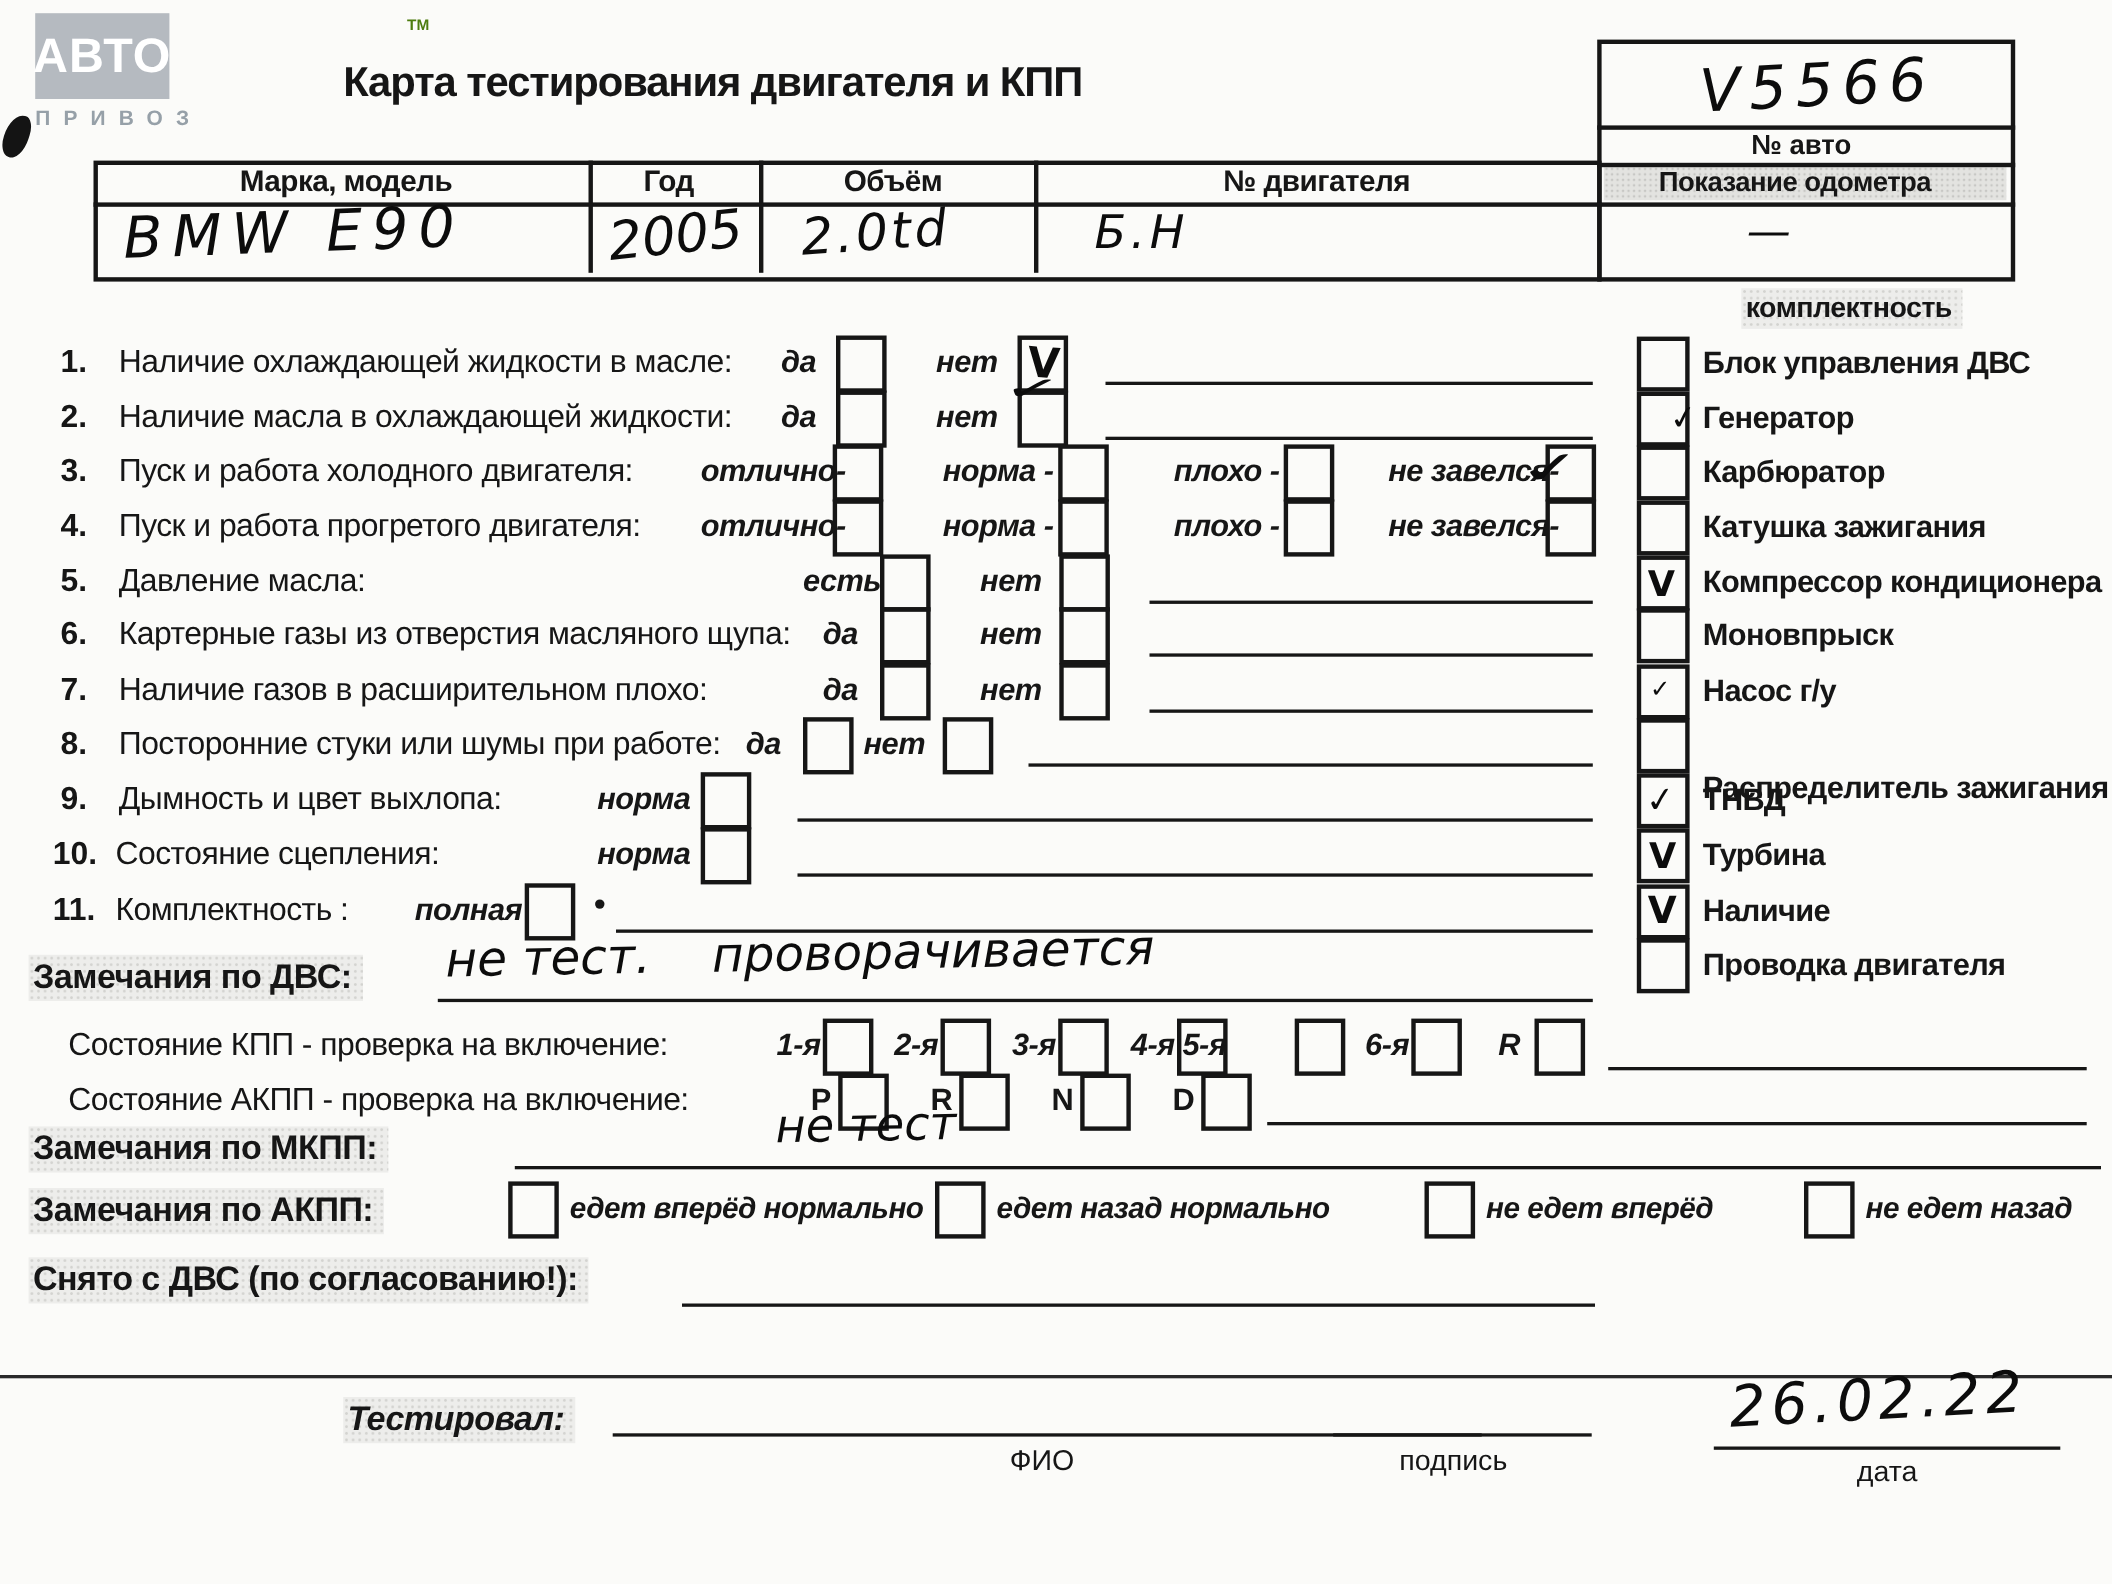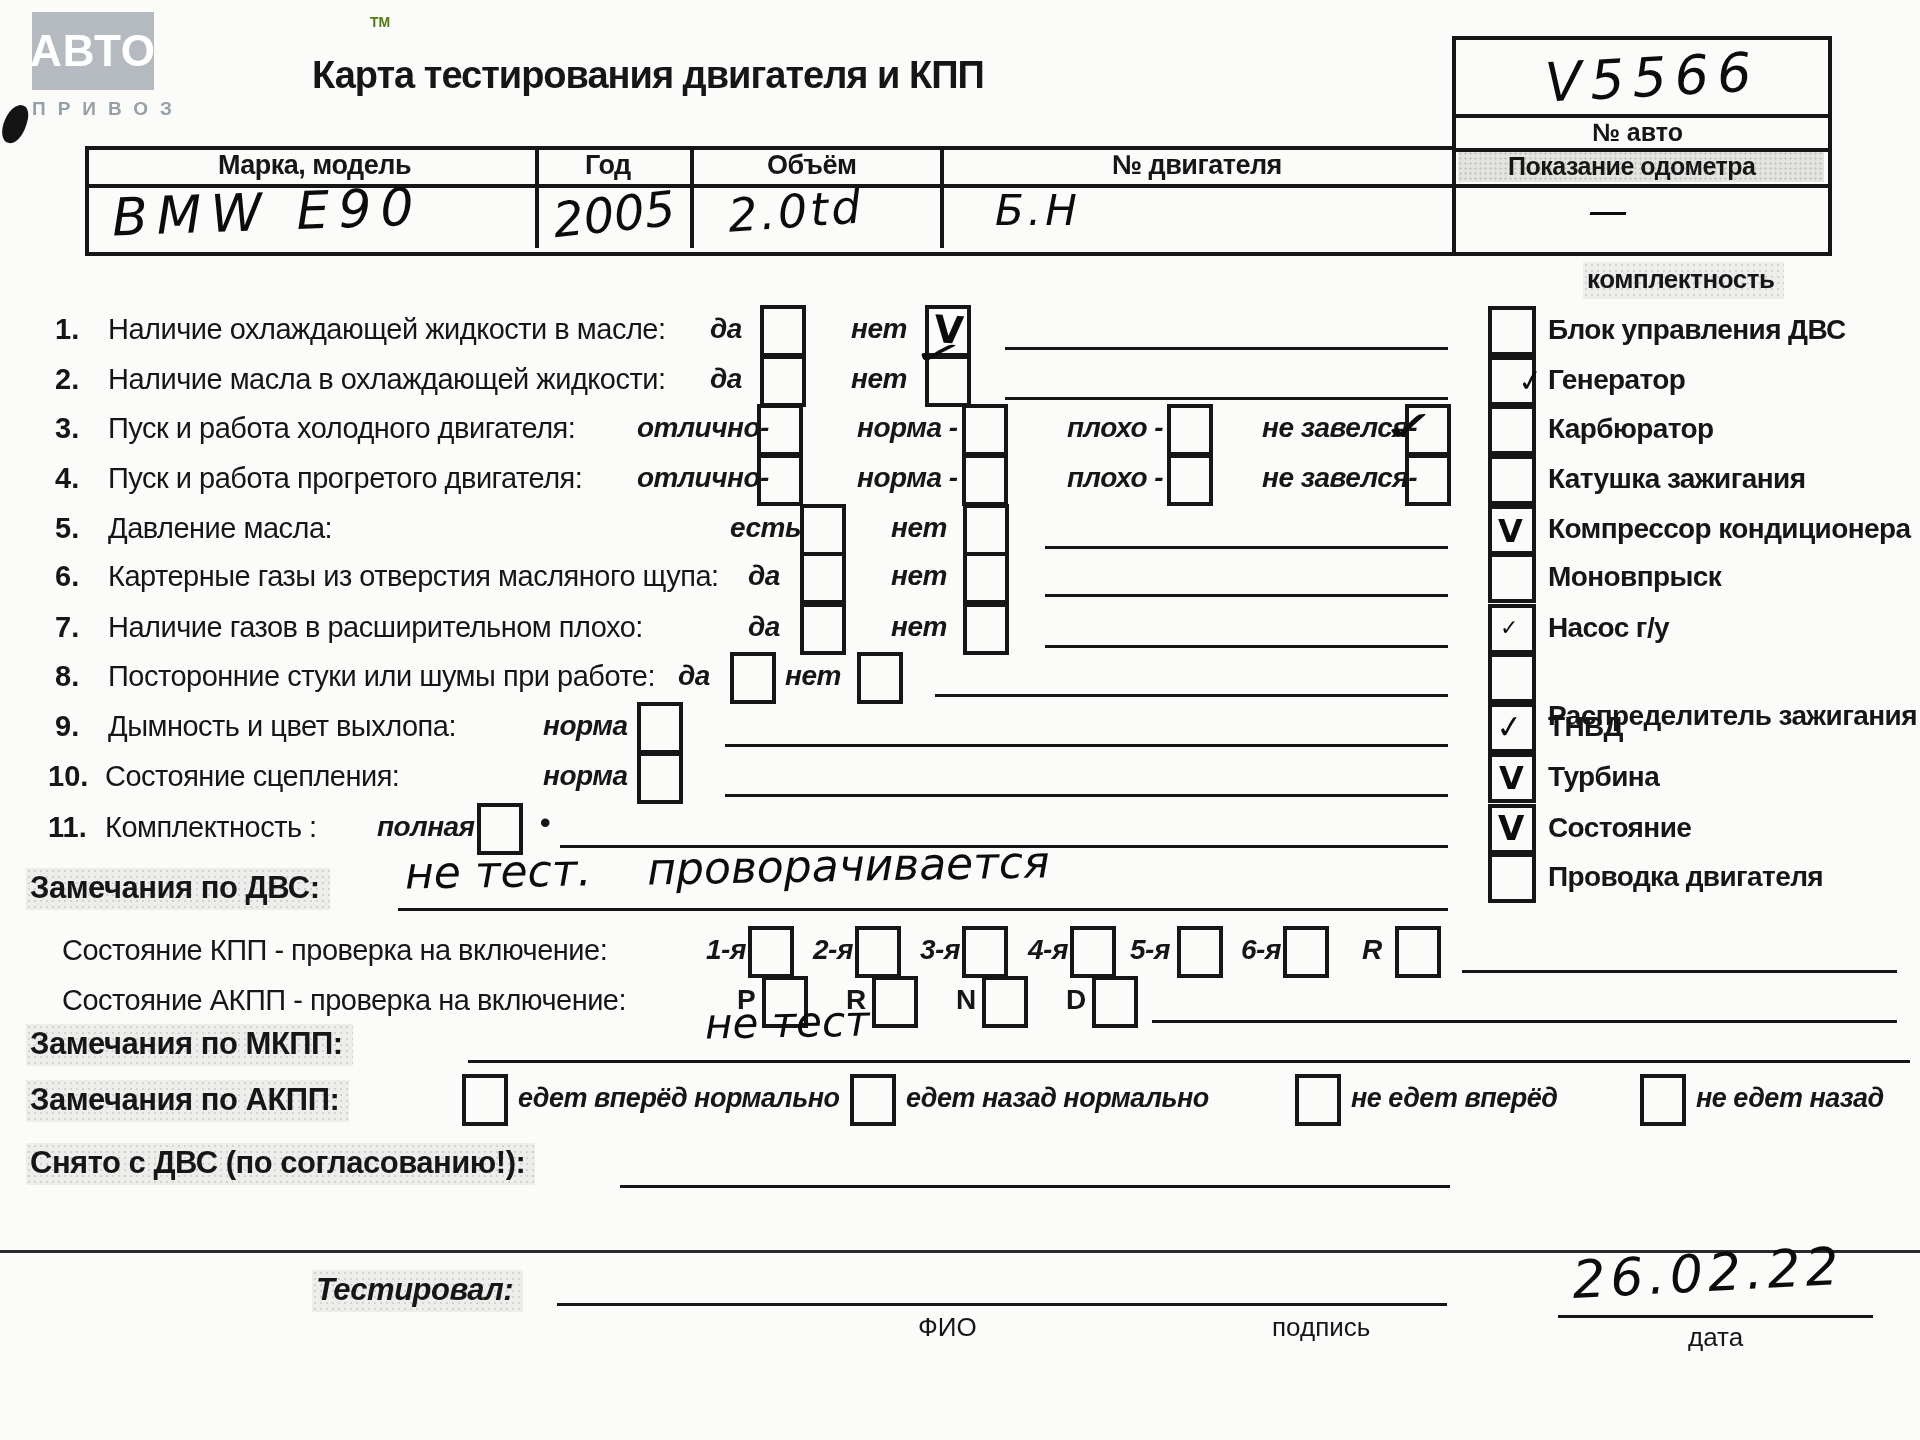--- a/index.html
+++ b/index.html
@@ -102,21 +102,21 @@
 <span class="a eqlbl" style="left:1548px;top:711px">ТНВД</span>
 
 <span class="cb2" style="top:753px">
     <i class="mark" style="left:7px;top:5px;font-size:32px">V</i>
   </span>
 <span class="a eqlbl" style="left:1548px;top:761px">Турбина</span>
 
 <span class="cb2" style="top:804px">
     <i class="mark" style="left:6px;top:3px;font-size:34px">V</i>
   </span>
-<span class="a eqlbl" style="left:1548px;top:812px">Состояние</span>
+<span class="a eqlbl" style="left:1548px;top:812px">Наличие</span>
 
 <span class="cb2" style="top:853px"></span>
 <span class="a eqlbl" style="left:1548px;top:861px">Проводка двигателя</span>
 
 <span class="a num" style="left:55px;top:313px">1.</span>
 <span class="a lbl" style="left:108px;top:313px">Наличие охлаждающей жидкости в масле:</span>
 <span class="a opt" style="left:710px;top:313px">да</span>
 <span class="cb" style="left:760px;top:305px"></span>
 <span class="a opt" style="left:851px;top:313px">нет</span>
 <span class="cb" style="left:925px;top:305px">
@@ -215,21 +215,21 @@
 
 <span class="a lbl" style="left:62px;top:934px">Состояние КПП - проверка на включение:</span>
 <span class="a opt" style="left:706px;top:934px">1-я</span>
 <span class="cb" style="left:748px;top:926px"></span>
 <span class="a opt" style="left:813px;top:934px">2-я</span>
 <span class="cb" style="left:855px;top:926px"></span>
 <span class="a opt" style="left:920px;top:934px">3-я</span>
 <span class="cb" style="left:962px;top:926px"></span>
 <span class="a opt" style="left:1028px;top:934px">4-я</span>
 <span class="cb" style="left:1070px;top:926px"></span>
-<span class="a opt" style="left:1130px;top:934px">5-я</span>
+<span class="a opt" style="left:1075px;top:934px">5-я</span>
 <span class="cb" style="left:1177px;top:926px"></span>
 <span class="a opt" style="left:1241px;top:934px">6-я</span>
 <span class="cb" style="left:1283px;top:926px"></span>
 <span class="a opt" style="left:1362px;top:934px">R</span>
 <span class="cb" style="left:1395px;top:926px"></span>
 <div class="bl" style="left:1462px;top:970px;width:435px"></div>
 
 <span class="a lbl" style="left:62px;top:984px">Состояние АКПП - проверка на включение:</span>
 <span class="a b" style="left:737px;top:984px;font-size:28px">P</span>
 <span class="cb" style="left:762px;top:976px"></span>

